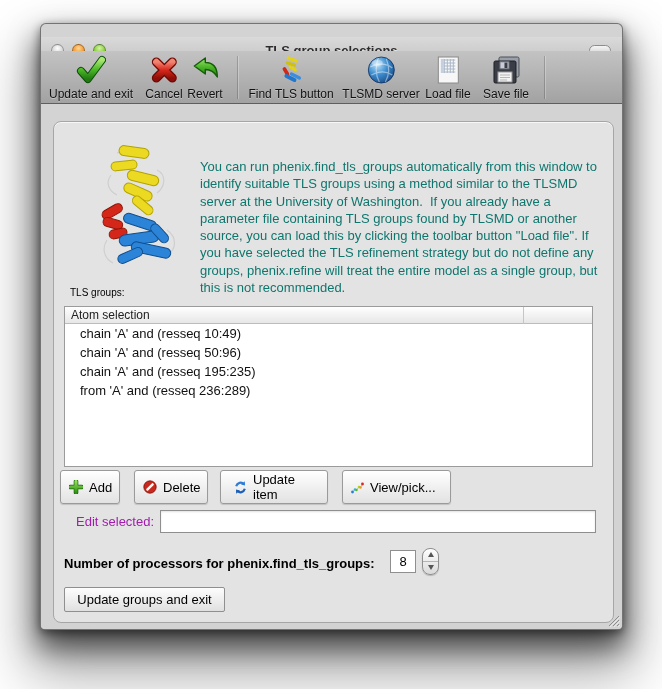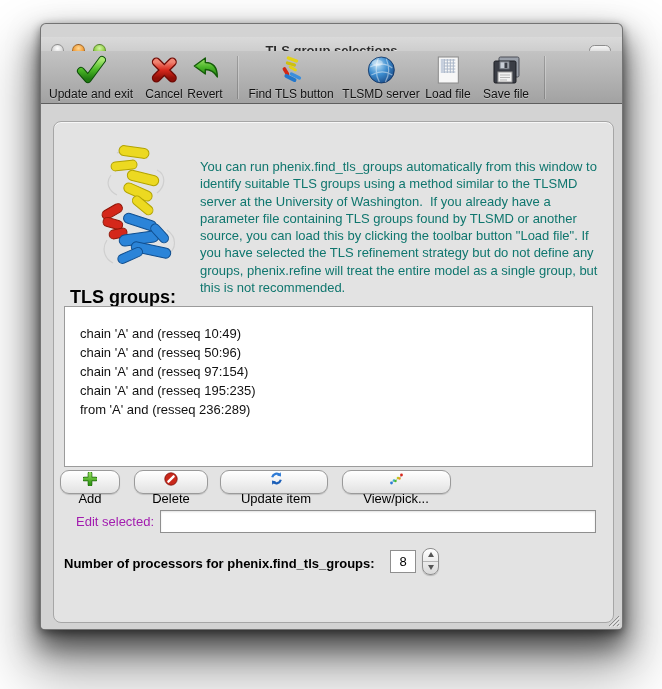--- a/index.html
+++ b/index.html
@@ -61,44 +61,44 @@
     box-shadow:inset 0 1px 0 rgba(255,255,255,0.7);
   }
 
   .protein-img{ position:absolute; left:43px; top:23px; width:85px; height:125px; }
 
   .desc{
     position:absolute; left:146px; top:16px; width:406px;
     font-size:13px; line-height:17.3px; color:#0f766e; white-space:pre-wrap;margin-top:20px;
   }
 
-  .groups-label{ position:absolute; left:16px; top:165px; font-size:18px; font-weight:bold; color:#000; }
+  .groups-label{ position:absolute; left:16px; top:165px; font-size:10px; font-weight:normal; color:#000; }
 
   .listbox{
     position:absolute; left:10px; top:184px; width:529px; height:161px;
     background:#ffffff; border:1px solid #9b9b9b;
   }
   .list-header{ position:absolute; left:0; top:0; width:100%; height:17px; display:flex; }
   .col-hdr{
     height:17px; background:linear-gradient(#ffffff,#e7e7e7);
     border-bottom:1px solid #bcbcbc; border-right:1px solid #c6c6c6;
     font-size:12px; color:#222; padding:1px 0 0 6px; line-height:15px;
   }
   .col-hdr.main{ width:461px; }
   .col-hdr.extra{ width:68px; border-right:none; }
   .list-rows{ position:absolute; left:0; top:17px; width:100%; }
   .list-row{ height:19px; line-height:19px; font-size:13px; color:#111; padding-left:15px;
     white-space:nowrap; overflow:hidden; }
 
   .btn{
-    position:absolute; height:24px; border:1px solid #9a9a9a; border-radius:9px;
+    position:absolute; height:34px; border:1px solid #9a9a9a; border-radius:3px;
     background:linear-gradient(#ffffff,#efefef 55%,#e2e2e2);
     box-shadow:0 1px 1px rgba(0,0,0,0.15);
     display:flex; align-items:center; justify-content:flex-start;
-    font-size:13px; color:#000; padding:0 8px; gap:5px; cursor:default;flex-direction:column;
+    font-size:13px; color:#000; padding:0 8px; gap:5px; cursor:default;
   }
   .btn .bicon{ width:15px; height:15px; flex:0 0 auto; display:flex; align-items:center; }
 
   .btn-add    { left:6px;   top:348px; width:60px;  }
   .btn-delete { left:80px;  top:348px; width:74px;  }
   .btn-update { left:166px; top:348px; width:108px;padding-left:12px; }
   .btn-view   { left:288px; top:348px; width:109px;padding-left:7px; }
 
   .edit-label{ position:absolute; left:22px; top:392px; font-size:13px; color:#a21caf; }
   .edit-field{
@@ -293,24 +293,27 @@
           <rect x="20" y="106" width="26" height="9" rx="4.5" transform="rotate(-24 33 110)"></rect>
           <rect x="52" y="84" width="22" height="9" rx="4.5" transform="rotate(48 63 88)"></rect>
         </g>
       </svg>
 
       <div class="desc">You can run phenix.find_tls_groups automatically from this window to identify suitable TLS groups using a method similar to the TLSMD server at the University of Washington.  If you already have a parameter file containing TLS groups found by TLSMD or another source, you can load this by clicking the toolbar button "Load file". If you have selected the TLS refinement strategy but do not define any groups, phenix.refine will treat the entire model as a single group, but this is not recommended.</div>
 
       <div class="groups-label">TLS groups:</div>
 
       <div class="listbox">
+        <div class="list-header">
+          <div class="col-hdr main">Atom selection</div>
+          <div class="col-hdr extra"></div>
+        </div>
         <div class="list-rows">
           <div class="list-row">chain 'A' and (resseq 10:49)</div>
           <div class="list-row">chain 'A' and (resseq 50:96)</div>
-          <div class="list-row">chain 'A' and (resseq 97:154)</div>
           <div class="list-row">chain 'A' and (resseq 195:235)</div>
           <div class="list-row">from 'A' and (resseq 236:289)</div>
         </div>
       </div>
 
       <div class="btn btn-add">
         <span class="bicon">
           <svg width="14" height="14" viewBox="0 0 14 14">
             <defs>
                 <linearGradient id="gadd" x1="0" y1="0" x2="0" y2="1">
@@ -369,20 +372,23 @@
       <input class="proc-field" type="text" value="8" style="">
       <div class="spinner">
         <div class="spin-half spin-up">
           <span class="tri up"></span>
         </div>
         <div class="spin-half spin-down">
           <span class="tri down"></span>
         </div>
       </div>
 
+      <div class="btn-footer">
+        <span>Update groups and exit</span>
+      </div>
     </div>
   </div>
 
   <svg class="resize-grip" viewBox="0 0 13 13">
     <path d="M12 2 L2 12 M12 6 L6 12 M12 10 L10 12" stroke="#8c8c8c" stroke-width="1"></path>
     <path d="M13 3 L3 13 M13 7 L7 13 M13 11 L11 13" stroke="#e8e8e8" stroke-width="1"></path>
   </svg>
 </div>
 
 </body></html>

